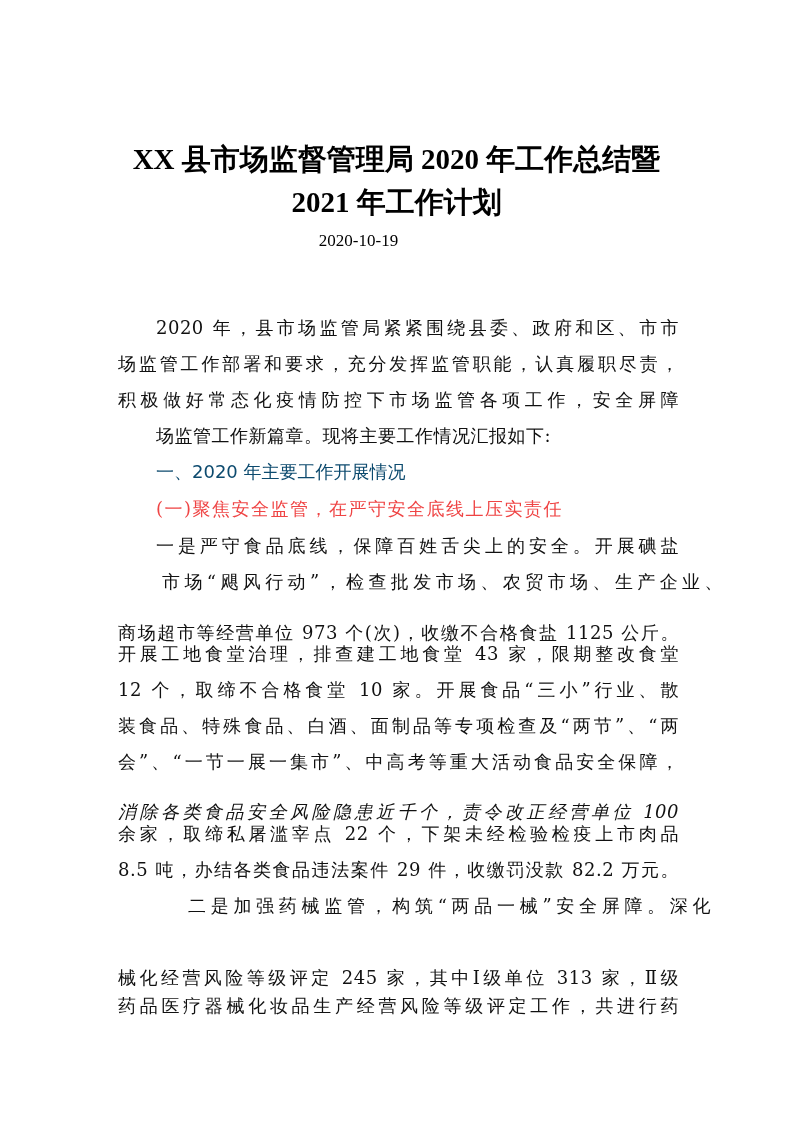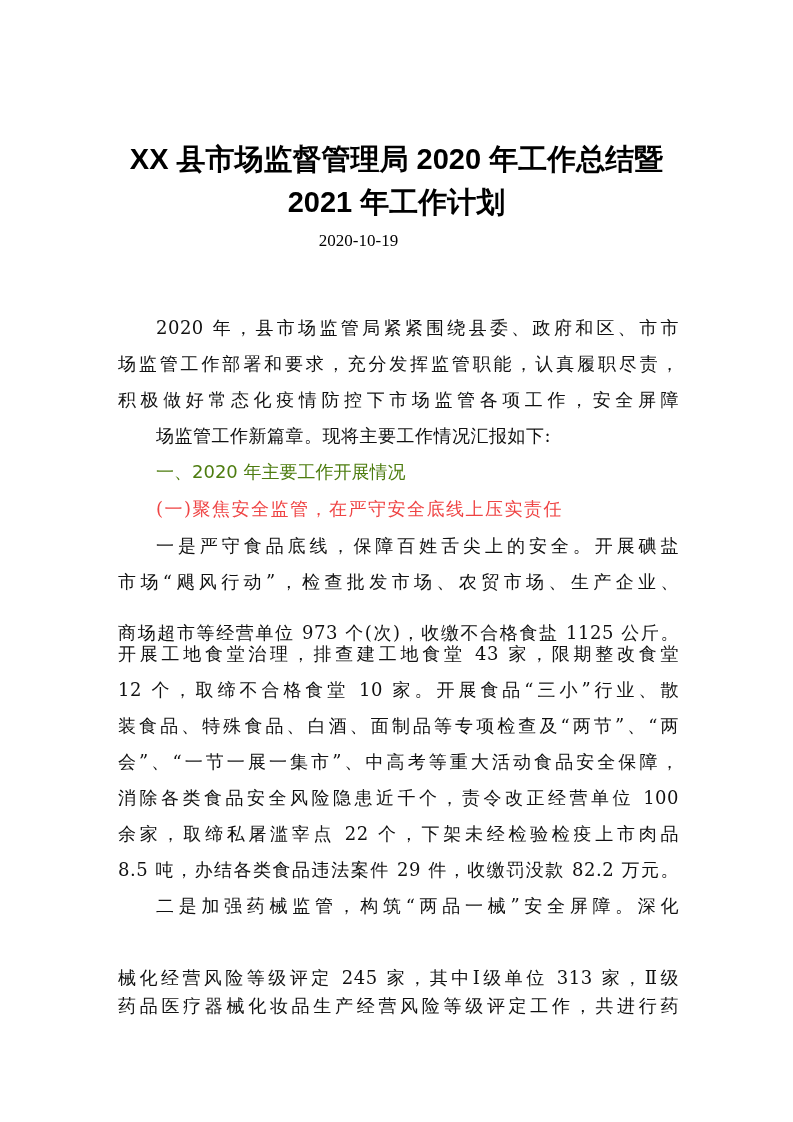--- a/index.html
+++ b/index.html
@@ -19,21 +19,21 @@
       left: 0; top: 0;
       width: 793px;
       height: 1122px;
       background: #ffffff;
     }
     .title {
       position: absolute;
       left: 0;
       width: 793px;
       text-align: center;
-      font-family: Liberation Sans, sans-serif;
+      font-family: Liberation Serif, serif;
       font-weight: bold;
       font-size: 29px;
       line-height: 44px;
       letter-spacing: 0px;
     }
     .title.l1 { top: 137px; }
     .title.l2 { top: 180px; }
     .date {
       position: absolute;
       left: 0;
@@ -72,21 +72,21 @@
     }
     .heading1 {
       position: absolute;
       left: 38px;
       height: 36px;
       line-height: 36px;
       white-space: nowrap;
       font-family: "DejaVu Sans", "Liberation Sans", sans-serif;
       font-size: 18px;
       font-weight: normal;
-      color: #4d7c0f;
+      color: #0c4a6e;
     }
     .heading2 {
       position: absolute;
       left: 38px;
       height: 36px;
       line-height: 36px;
       white-space: nowrap;
       font-family: "DejaVu Serif", "Liberation Serif", serif;
       font-size: 18px;
       letter-spacing: 1.5px;
@@ -110,31 +110,31 @@
       <div class="line" style="top:72px;">积极做好常态化疫情防控下市场监管各项工作，安全屏障</div>
       <div class="line last" style="top:108px;margin-left:38px;">场监管工作新篇章。现将主要工作情况汇报如下:</div>
     </div>
 
     <div class="heading1" style="top:144px;">一、2020 年主要工作开展情况</div>
 
     <div class="heading2" style="top:181px;">(一)聚焦安全监管，在严守安全底线上压实责任</div>
 
     <div>
       <div class="line indent" style="top:218px;">一是严守食品底线，保障百姓舌尖上的安全。开展碘盐</div>
-      <div class="line" style="top:254px;">市场“飓风行动”，检查批发市场、农贸市场、生产企业、</div>
+      <div class="line" style="top:254px;margin-left:44px;">市场“飓风行动”，检查批发市场、农贸市场、生产企业、</div>
       <div class="line" style="top:305px;">商场超市等经营单位 973 个(次)，收缴不合格食盐 1125 公斤。</div>
       <div class="line" style="top:326px;">开展工地食堂治理，排查建工地食堂 43 家，限期整改食堂</div>
       <div class="line" style="top:362px;">12 个，取缔不合格食堂 10 家。开展食品“三小”行业、散</div>
       <div class="line" style="top:398px;">装食品、特殊食品、白酒、面制品等专项检查及“两节”、“两</div>
       <div class="line" style="top:434px;">会”、“一节一展一集市”、中高考等重大活动食品安全保障，</div>
-      <div class="line" style="top:470px;">消除各类食品安全风险隐患近千个，责令改正经营单位 100</div>
+      <div class="line" style="top:484px;font-style:italic;">消除各类食品安全风险隐患近千个，责令改正经营单位 100</div>
       <div class="line" style="top:506px;">余家，取缔私屠滥宰点 22 个，下架未经检验检疫上市肉品</div>
       <div class="line" style="top:542px;">8.5 吨，办结各类食品违法案件 29 件，收缴罚没款 82.2 万元。</div>
     </div>
 
     <div>
-      <div class="line indent" style="top:578px;">二是加强药械监管，构筑“两品一械”安全屏障。深化</div>
+      <div class="line indent" style="top:578px;margin-left:32px;">二是加强药械监管，构筑“两品一械”安全屏障。深化</div>
       <div class="line" style="top:650px;margin-top:28px;">药品医疗器械化妆品生产经营风险等级评定工作，共进行药</div>
       <div class="line" style="top:650px;">械化经营风险等级评定 245 家，其中Ⅰ级单位 313 家，Ⅱ级</div>
     </div>
 
   </div>
 </div>
 
 </body></html>

